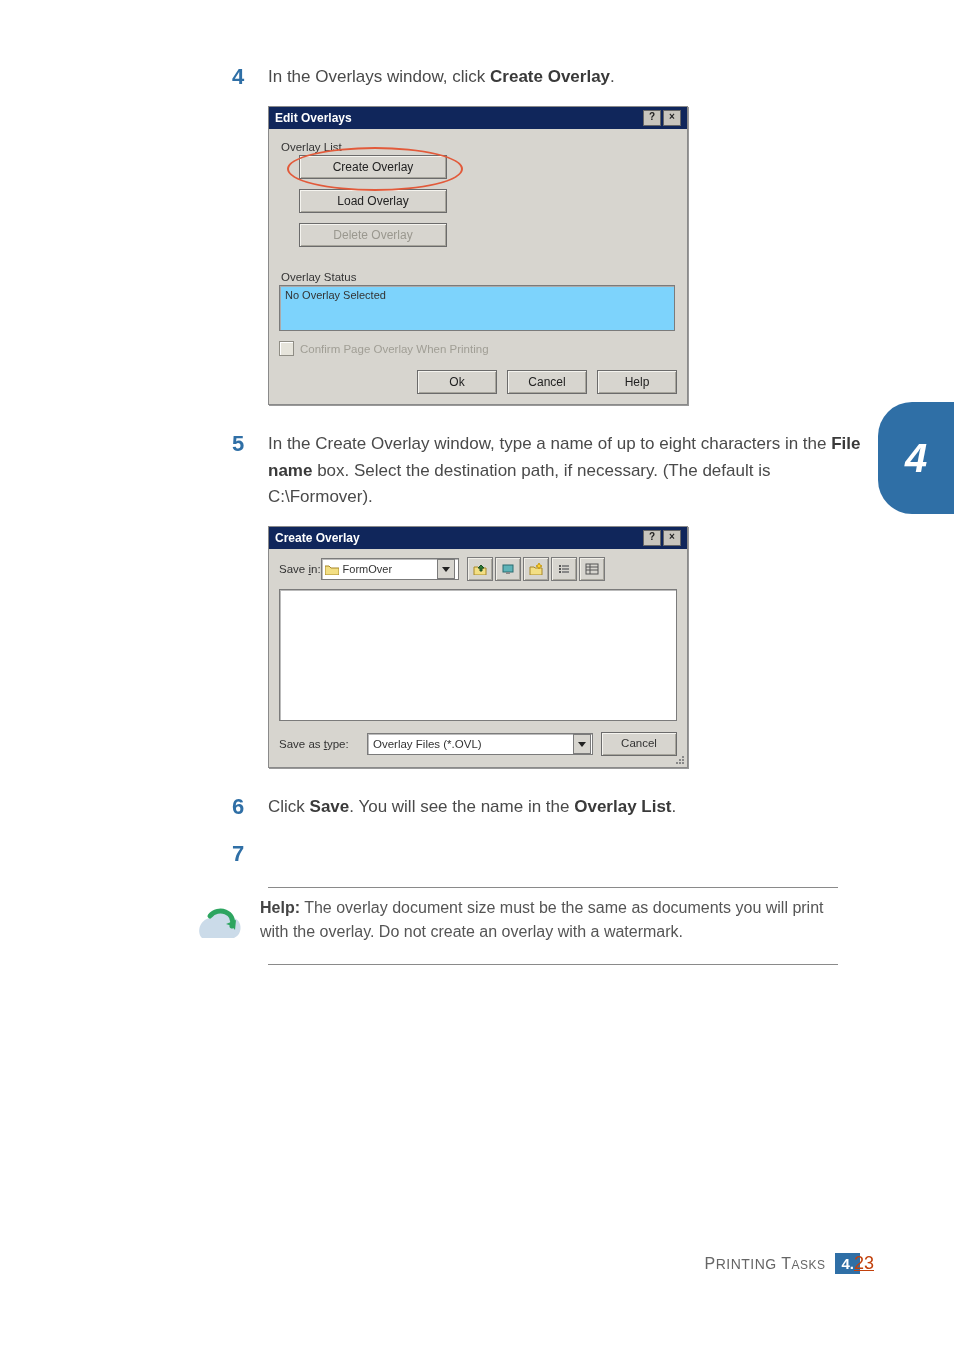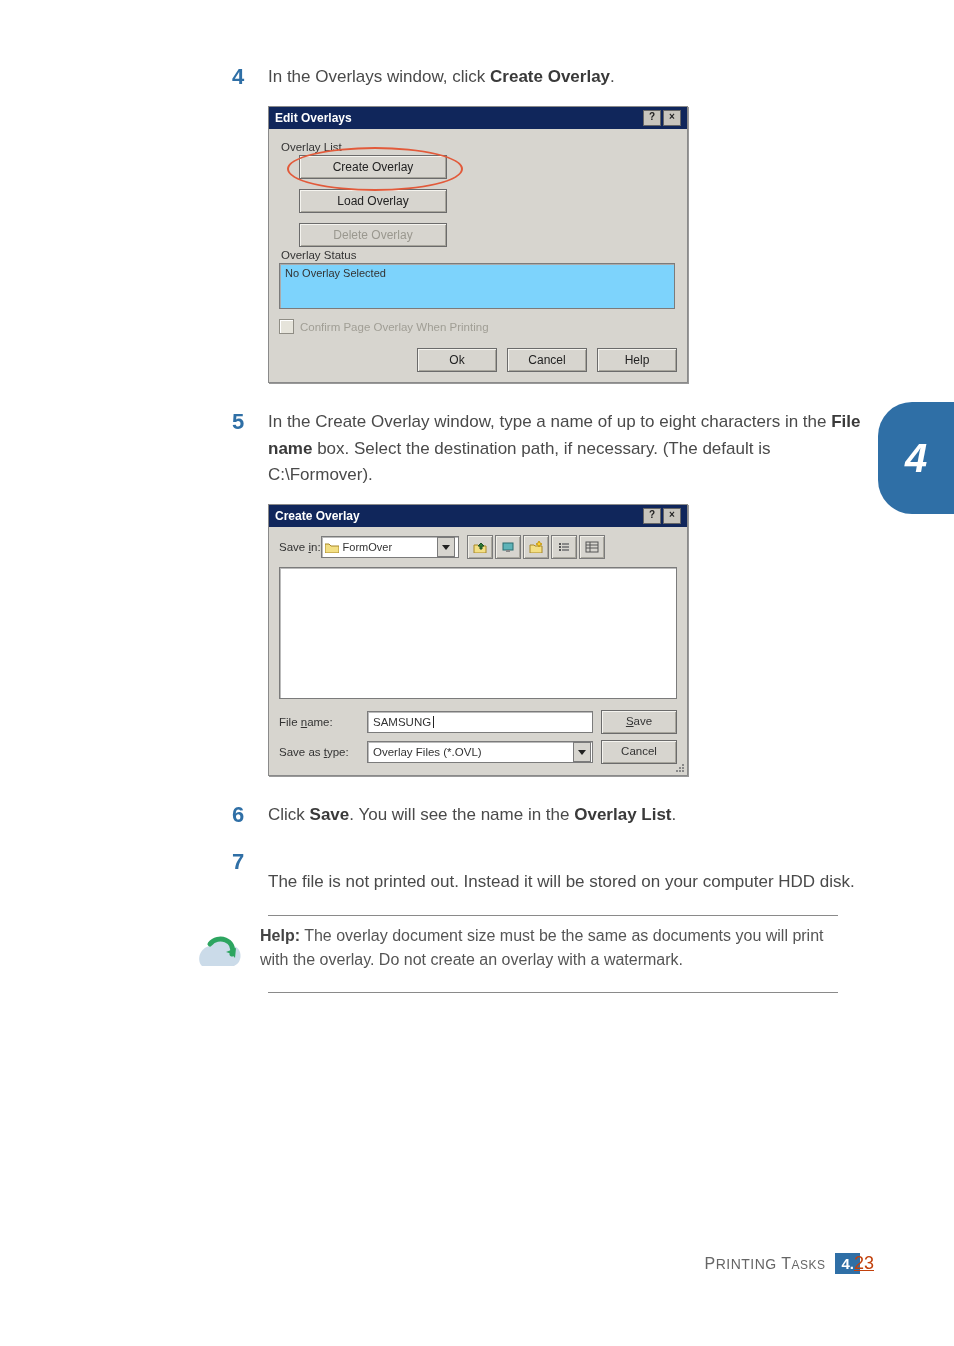--- a/index.html
+++ b/index.html
@@ -349,21 +349,21 @@
         <div class="lbl">Overlay List</div>
         <div class="row">
           <div class="btncol">
             <div class="winbtn">Create Overlay</div>
             <div class="winbtn">Load Overlay</div>
             <div class="winbtn disabled">Delete Overlay</div>
             <div class="highlight-circle" style="left:8px; top:-8px; width:172px; height:40px;"></div>
           </div>
         </div>
 
-        <div class="lbl" style="margin-top:2px;">Overlay Status</div>
+        <div class="lbl" style="margin-top:24px;">Overlay Status</div>
         <div class="statusbox">
           <span>No Overlay Selected</span>
         </div>
 
         <div class="checkbox-row">
           <div class="cb"></div>
           <span>Confirm Page Overlay When Printing</span>
         </div>
 
         <div class="bottom-btns">
@@ -437,28 +437,20 @@
                   <line x1="1" y1="7" x2="13" y2="7" stroke="#555"></line>
                   <line x1="5" y1="1" x2="5" y2="11" stroke="#555"></line>
                 </svg>
             </div>
           </div>
         </div>
 
         <div class="file-pane"></div>
 
         <div class="frow">
-          <span class="flabel"><span>File </span><u>n</u><span>ame:</span></span>
-          <div class="finput">
-            <span>SAMSUNG</span>
-              <span class="caret"></span>
-          </div>
-          <div class="fbtn"><u>S</u><span>ave</span></div>
-        </div>
-        <div class="frow">
           <span class="flabel"><span>Save as </span><u>t</u><span>ype:</span></span>
           <div class="finput" style="position:relative;">
             <span>Overlay Files (*.OVL)</span>
             <div class="dropbtn" style="position:absolute; right:1px; top:0; height:18px;">
                 <div class="tri-down"></div>
               </div>
           </div>
           <div class="fbtn">Cancel</div>
         </div>
       </div>
@@ -475,21 +467,20 @@
     <div class="step" style="margin-top:10px;">
       <div class="step-num">6</div>
       <div class="step-body">
         <span>Click </span><b>Save</b><span>. You will see the name in the </span><b>Overlay List</b><span>.</span>
       </div>
     </div>
 
     <div class="step" style="margin-top:20px;">
       <div class="step-num">7</div>
       <div class="step-body">
-        <div style="margin-top:20px;">The file is not printed out. Instead it will be stored on your computer HDD disk.</div>
       </div>
     </div>
 
     <div class="note-rule"></div>
     <div class="note-block">
       <div class="note-icon">
         <svg width="60" height="60" viewBox="0 0 60 60">
           <path d="M12 42 C 6 36, 10 22, 22 22 C 22 12, 40 10, 42 22 C 52 22, 54 38, 44 42 Z" fill="#2f6fa6" opacity="0.25"></path>
           <path d="M20 20 C 28 10, 46 16, 42 30" fill="none" stroke="#2da560" stroke-width="5" stroke-linecap="round"></path>
           <path d="M42 30 l-6 -2 l10 -4 l-1 10 z" fill="#2da560"></path>

